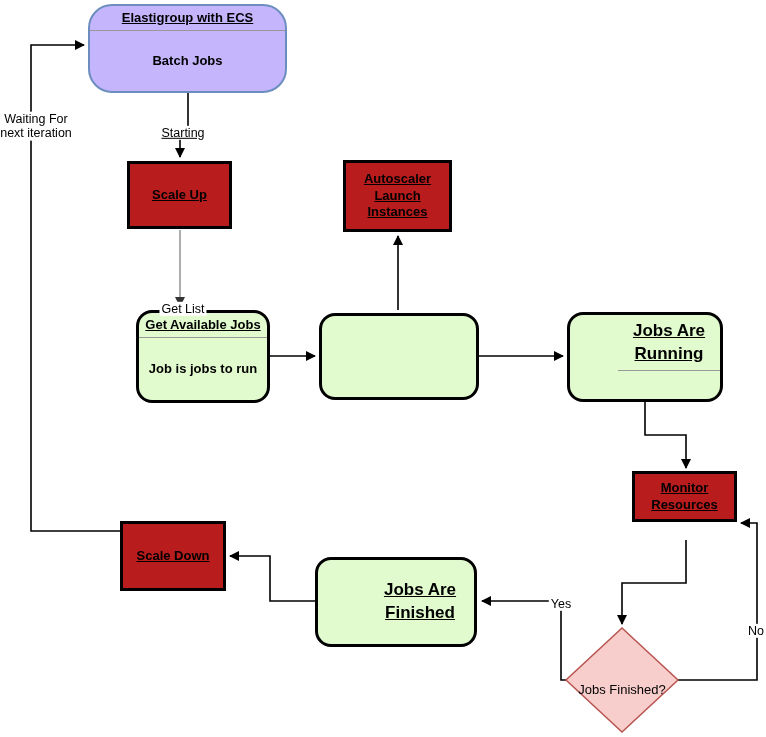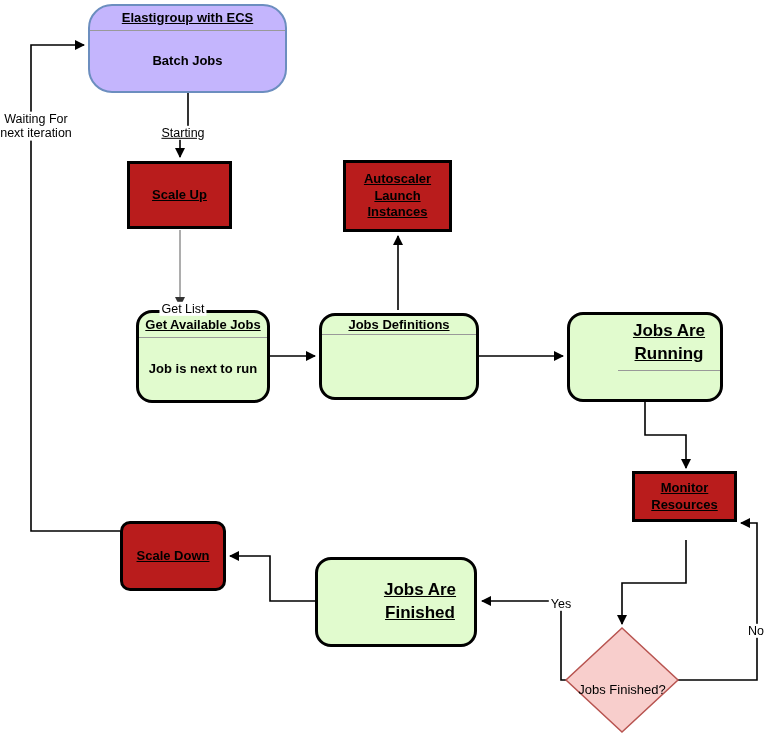--- a/index.html
+++ b/index.html
@@ -74,44 +74,43 @@
   </div>
 
   <div class="node yellow" style="left:343px;top:160px;width:109px;height:72px;">
     <span class="pre">Autoscaler
 Launch
 Instances</span>
   </div>
 
   <div class="node green vbox" style="left:113px;top:310px;width:134px;height:93px;margin-left:23px;">
     <div class="hdr" style="height:24px;">Get Available Jobs</div>
-    <div class="bdy">Job is next to run</div>
+    <div class="bdy">Job is jobs to run</div>
   </div>
 
   <div class="node green vbox" style="left:319px;top:313px;width:160px;height:87px;">
-    <div class="hdr" style="height:18px;">Jobs Definitions</div>
   </div>
 
   <div class="node green vbox" style="left:567px;top:312px;width:156px;height:90px;">
     <div class="hdr big pre" style="height:55px;">Jobs Are
 Running</div>
     <div class="bdy"></div>
   </div>
 
   <div class="node yellow" style="left:632px;top:471px;width:105px;height:51px;">
     <span class="pre">Monitor
 Resources</span>
   </div>
 
   <div class="node green" style="left:315px;top:557px;width:162px;height:90px;">
     <span class="big pre" style="font-weight:bold;">Jobs Are
 Finished</span>
   </div>
 
-  <div class="node yellow" style="left:120px;top:521px;width:106px;height:70px;border-radius:10px;">
+  <div class="node yellow" style="left:120px;top:521px;width:106px;height:70px;">
     <span>Scale Down</span>
   </div>
 
   <div class="dlabel" style="left:622px;top:681px;">Jobs Finished?</div>
 
   <div class="elabel" style="left:183px;top:133px;text-decoration:underline;">Starting</div>
   <div class="elabel" style="left:183px;top:261px;margin-top:48px;">Get List</div>
   <div class="elabel" style="left:561px;top:604px;">Yes</div>
   <div class="elabel" style="left:756px;top:631px;">No</div>
   <div class="elabel" style="left:36px;top:126px;">Waiting For

